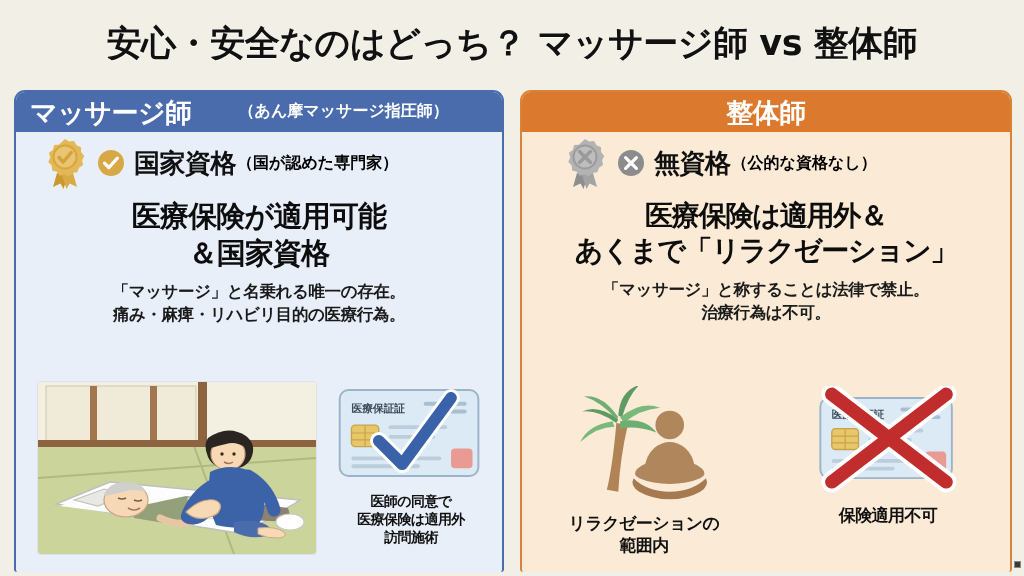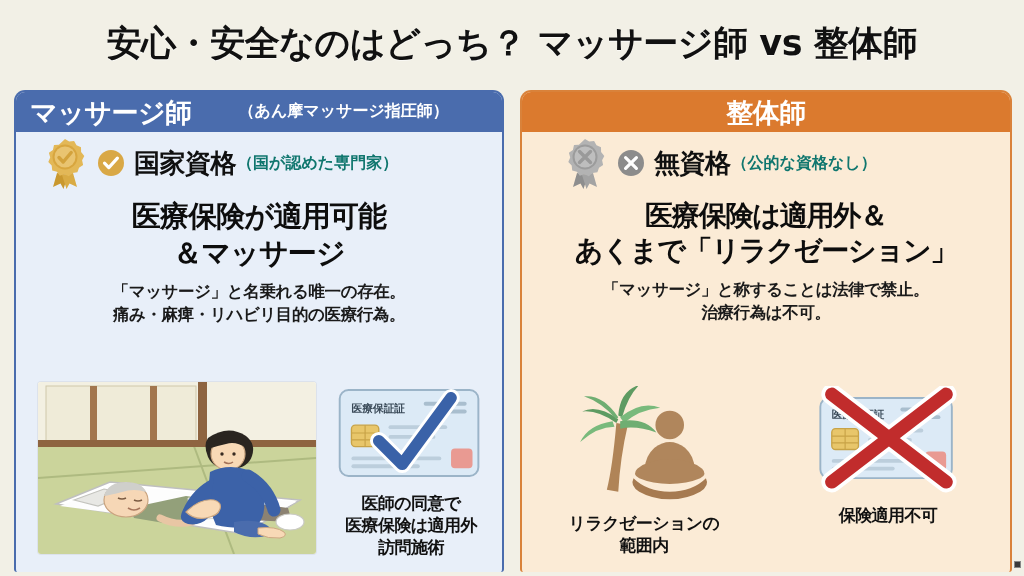--- a/index.html
+++ b/index.html
@@ -109,21 +109,21 @@
     font-size: 26px;
     font-weight: 900;
     color: #101010;
     margin-left: 9px;
     line-height: 1;
     letter-spacing: -0.5px;
   }
   .qual-sub {
     font-size: 16px;
     font-weight: 700;
-    color: #0f766e;
+    color: #000000;
     line-height: 1;
     margin-left: 1px;
     padding-bottom: 1px;
   }
 
   
   .headline {
     text-align: center;
     font-size: 29px;
     font-weight: 900;
@@ -160,21 +160,21 @@
     overflow: hidden;
     box-shadow: 0 0 0 1px rgba(0,0,0,0.05);
   }
   .card-col {
     position: absolute;
     left: 306px; top: 2px;
     width: 178px;
     text-align: center;
   }
   .card-caption {
-    font-size: 17px;
+    font-size: 14px;
     font-weight: 900;
     color: #111111;
     line-height: 1.3;
     letter-spacing: -0.6px;
     margin-top: 4px;
   }
 
   
   .right-bottom {
     position: absolute;
@@ -237,21 +237,21 @@
           <circle cx="14" cy="14" r="13" fill="#D9A846"></circle>
           <path d="M7.5 14.2 l4.3 4.4 8.6-9.4" fill="none" stroke="#ffffff" stroke-width="3.2" stroke-linecap="round" stroke-linejoin="round"></path>
         </svg>
       </span>
       <span class="qual-main">国家資格</span>
       <span class="qual-sub">（国が認めた専門家）</span>
     </div>
 
     <div class="headline">
       <div>医療保険が適用可能</div>
-      <div>＆マッサージ</div>
+      <div>＆国家資格</div>
     </div>
 
     <div class="subline">
       <div>「マッサージ」と名乗れる唯一の存在。</div>
       <div>痛み・麻痺・リハビリ目的の医療行為。</div>
     </div>
 
     <div class="left-bottom">
 
       <div class="photo-box">

